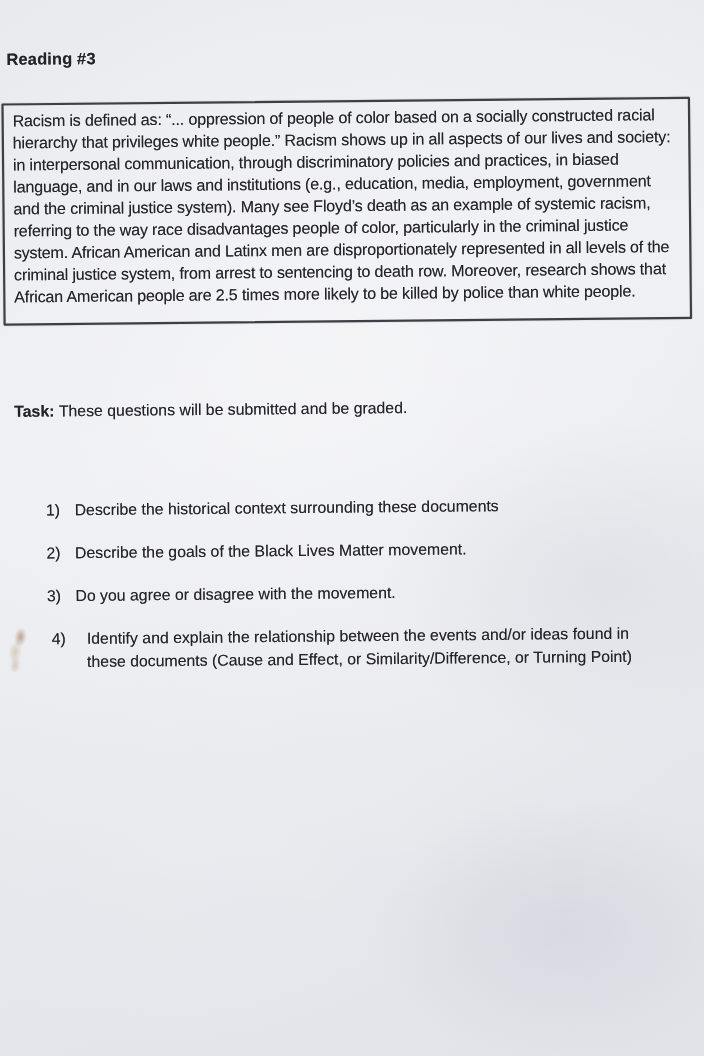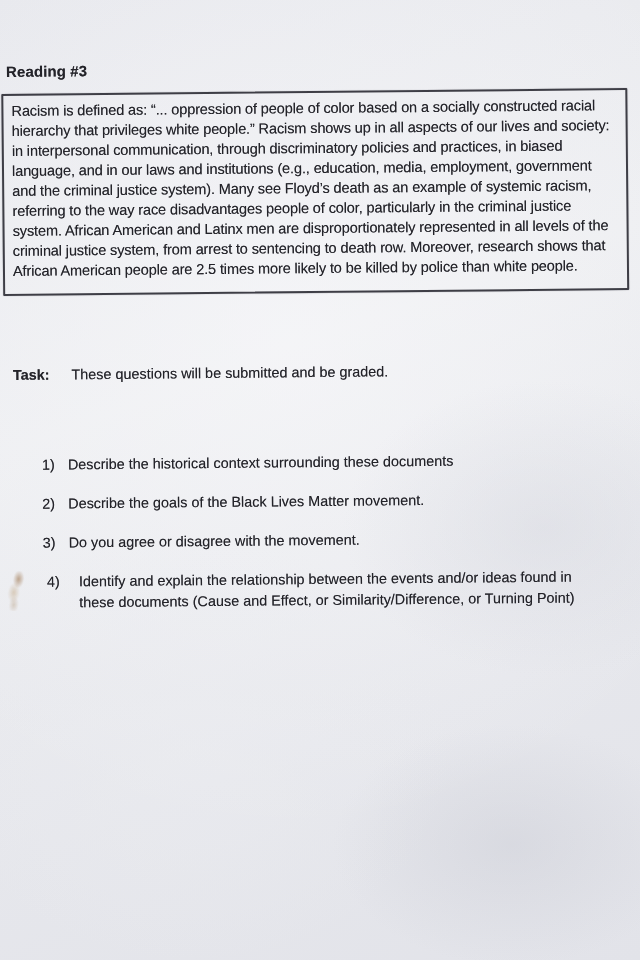--- a/index.html
+++ b/index.html
@@ -29,21 +29,21 @@
     position: absolute;
     inset: 0;
     transform: rotate(-0.55deg);
     transform-origin: 320px 480px;
     color: #232329;
     text-shadow: 0 0 0.5px rgba(35,35,41,0.55);
   }
 
   .heading {
     position: absolute;
-    top: 60px;
+    top: 43px;
     left: 10px;
     margin: 0;
     font-size: 15px;
     font-weight: bold;
     letter-spacing: 0.1px;
   }
 
   .reading-box {
     position: absolute;
     top: 91px;
@@ -64,21 +64,21 @@
 
   .task-line {
     position: absolute;
     top: 364px;
     left: 14px;
     margin: 0;
     font-size: 14.4px;
   }
   .task-label {
     font-weight: bold;
-    margin-right: 22px;
+    margin-right: 4px;
   }
 
   .questions {
     position: absolute;
     top: 452px;
     left: 0;
     width: 640px;
     margin: 0;
     padding: 0;
     list-style: none;

